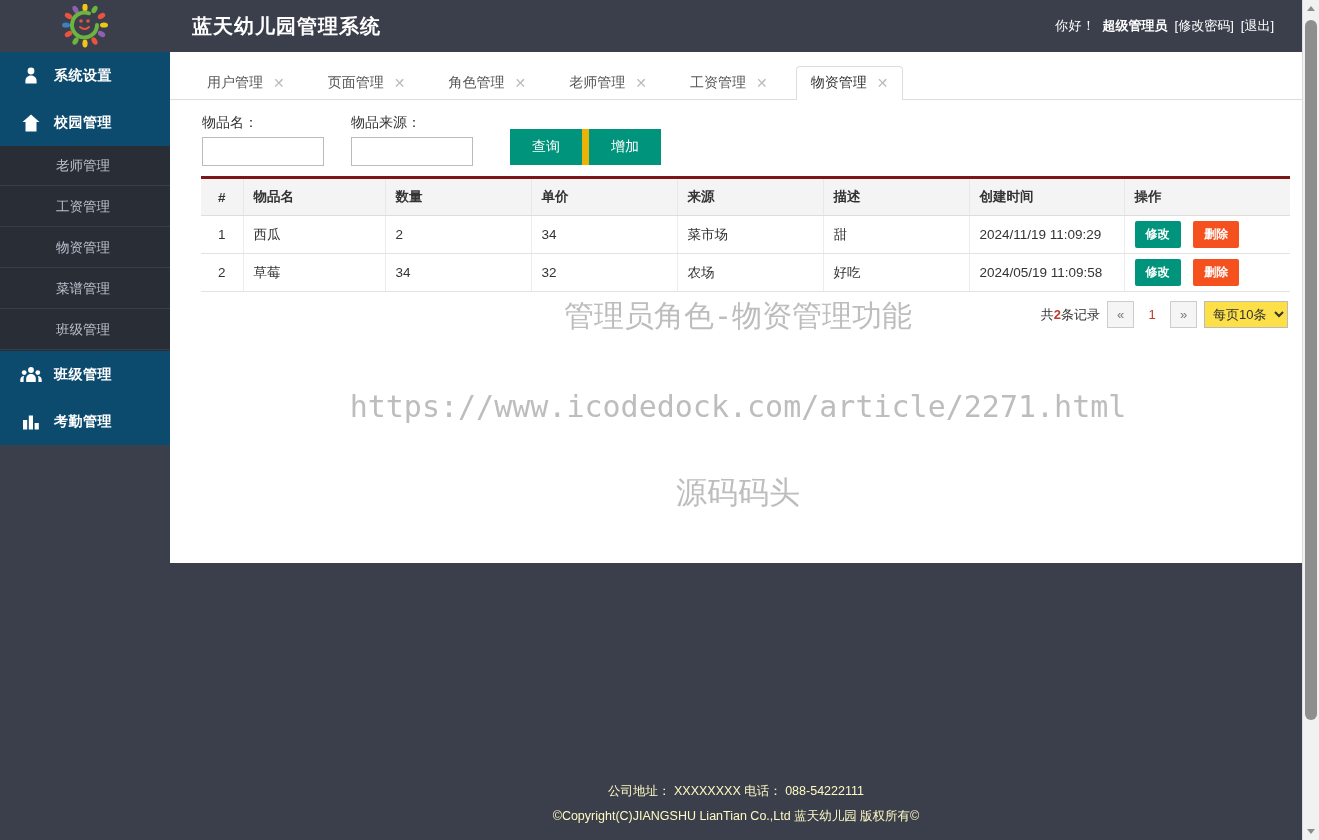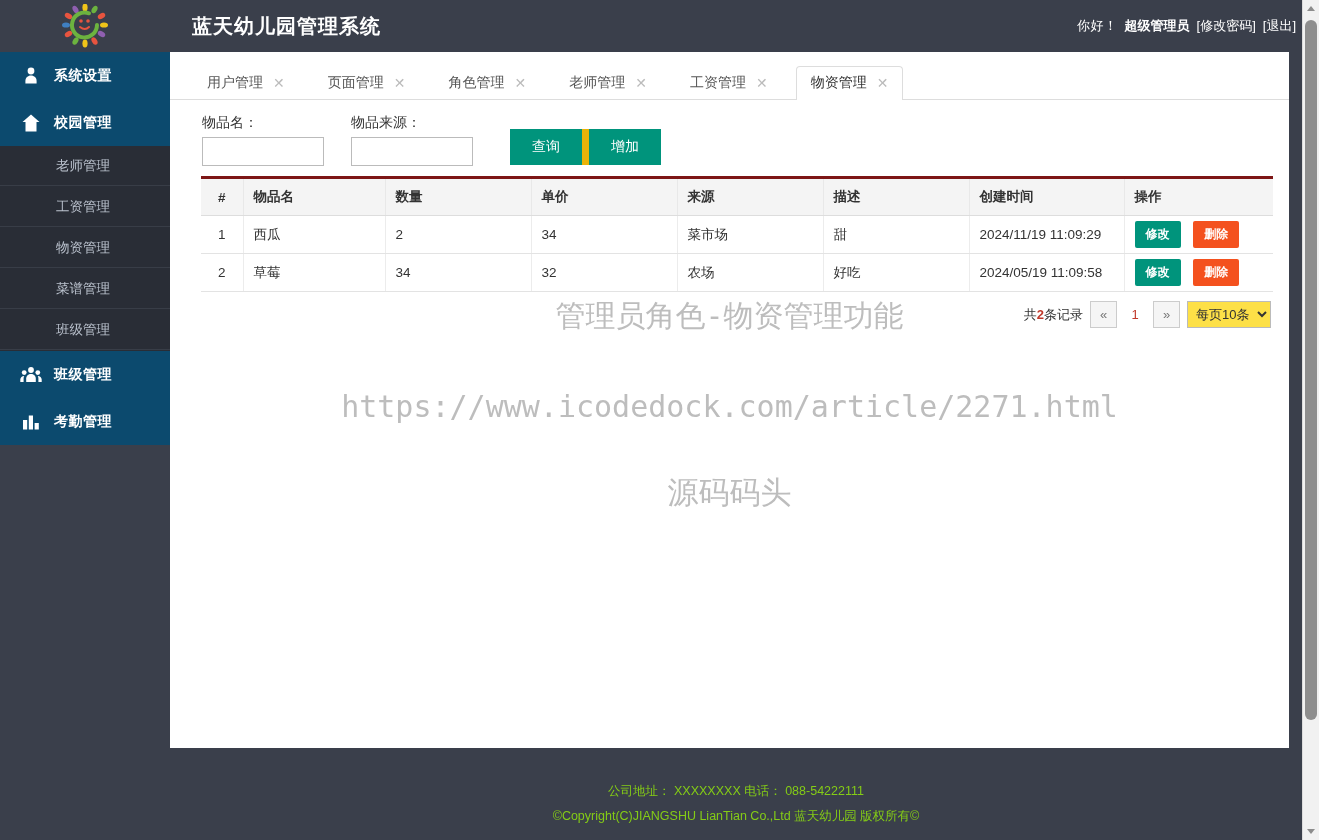--- a/index.html
+++ b/index.html
@@ -62,30 +62,30 @@
   
   #header {
     position: absolute; left: 170px; top: 0; right: 17px; height: 52px;
     background: #3a3f4b; color: #fff; display: flex; align-items: center;
     z-index: 15;
   }
   #app-title {
     font-size: 20px; font-weight: bold; margin-left: 22px; letter-spacing: 1px;
   }
   #header-right {
-    margin-left: auto; margin-right: 6px; font-size: 13px;
+    margin-left: auto; margin-right: 28px; font-size: 13px;
     display: flex; align-items: center; gap: 7px; white-space: nowrap;
   }
   #header-right .hello { letter-spacing: .5px; }
   #header-right .uname { font-weight: bold; }
   #header-right .hlink { color: #ffffff; text-decoration: none; }
 
   
   #content {
-    position: absolute; left: 170px; top: 52px; right: 30px; height: 696px;
+    position: absolute; left: 170px; top: 52px; right: 13px; height: 511px;
     background: #ffffff; overflow: hidden;
   }
 
   
   #tabbar {
     height: 48px; padding: 10px 0 0 0; position: relative;
     border-bottom: 1px solid #dddddd; background: #fff;
   }
   #tabs { display: flex; align-items: flex-end; padding-left: 22px; height: 100%; }
   .tab {
@@ -179,21 +179,21 @@
     font-family: "DejaVu Sans Mono", monospace; z-index: 5;
   }
   #watermark .w1 { font-size: 35px; margin-bottom: 47px; }
   #watermark .w2 { font-size: 30px; margin-bottom: 52px; }
   #watermark .w3 { font-size: 30px; margin-bottom: 48px; }
   #watermark .w4 { font-size: 31px; }
 
   
   #footer {
     position: absolute; left: 170px; top: 773px; right: 17px; height: 67px;
-    background: #3a3f4b; color: #84cc16; text-align: center;
+    background: #3a3f4b; color: #fef9c3; text-align: center;
     padding-top: 6px;
   }
   #footer div { font-size: 12.5px; line-height: 25px; }
 </style>
 </head>
 <body>
 
 <div id="sidebar">
 
   <div id="logo-wrap">

